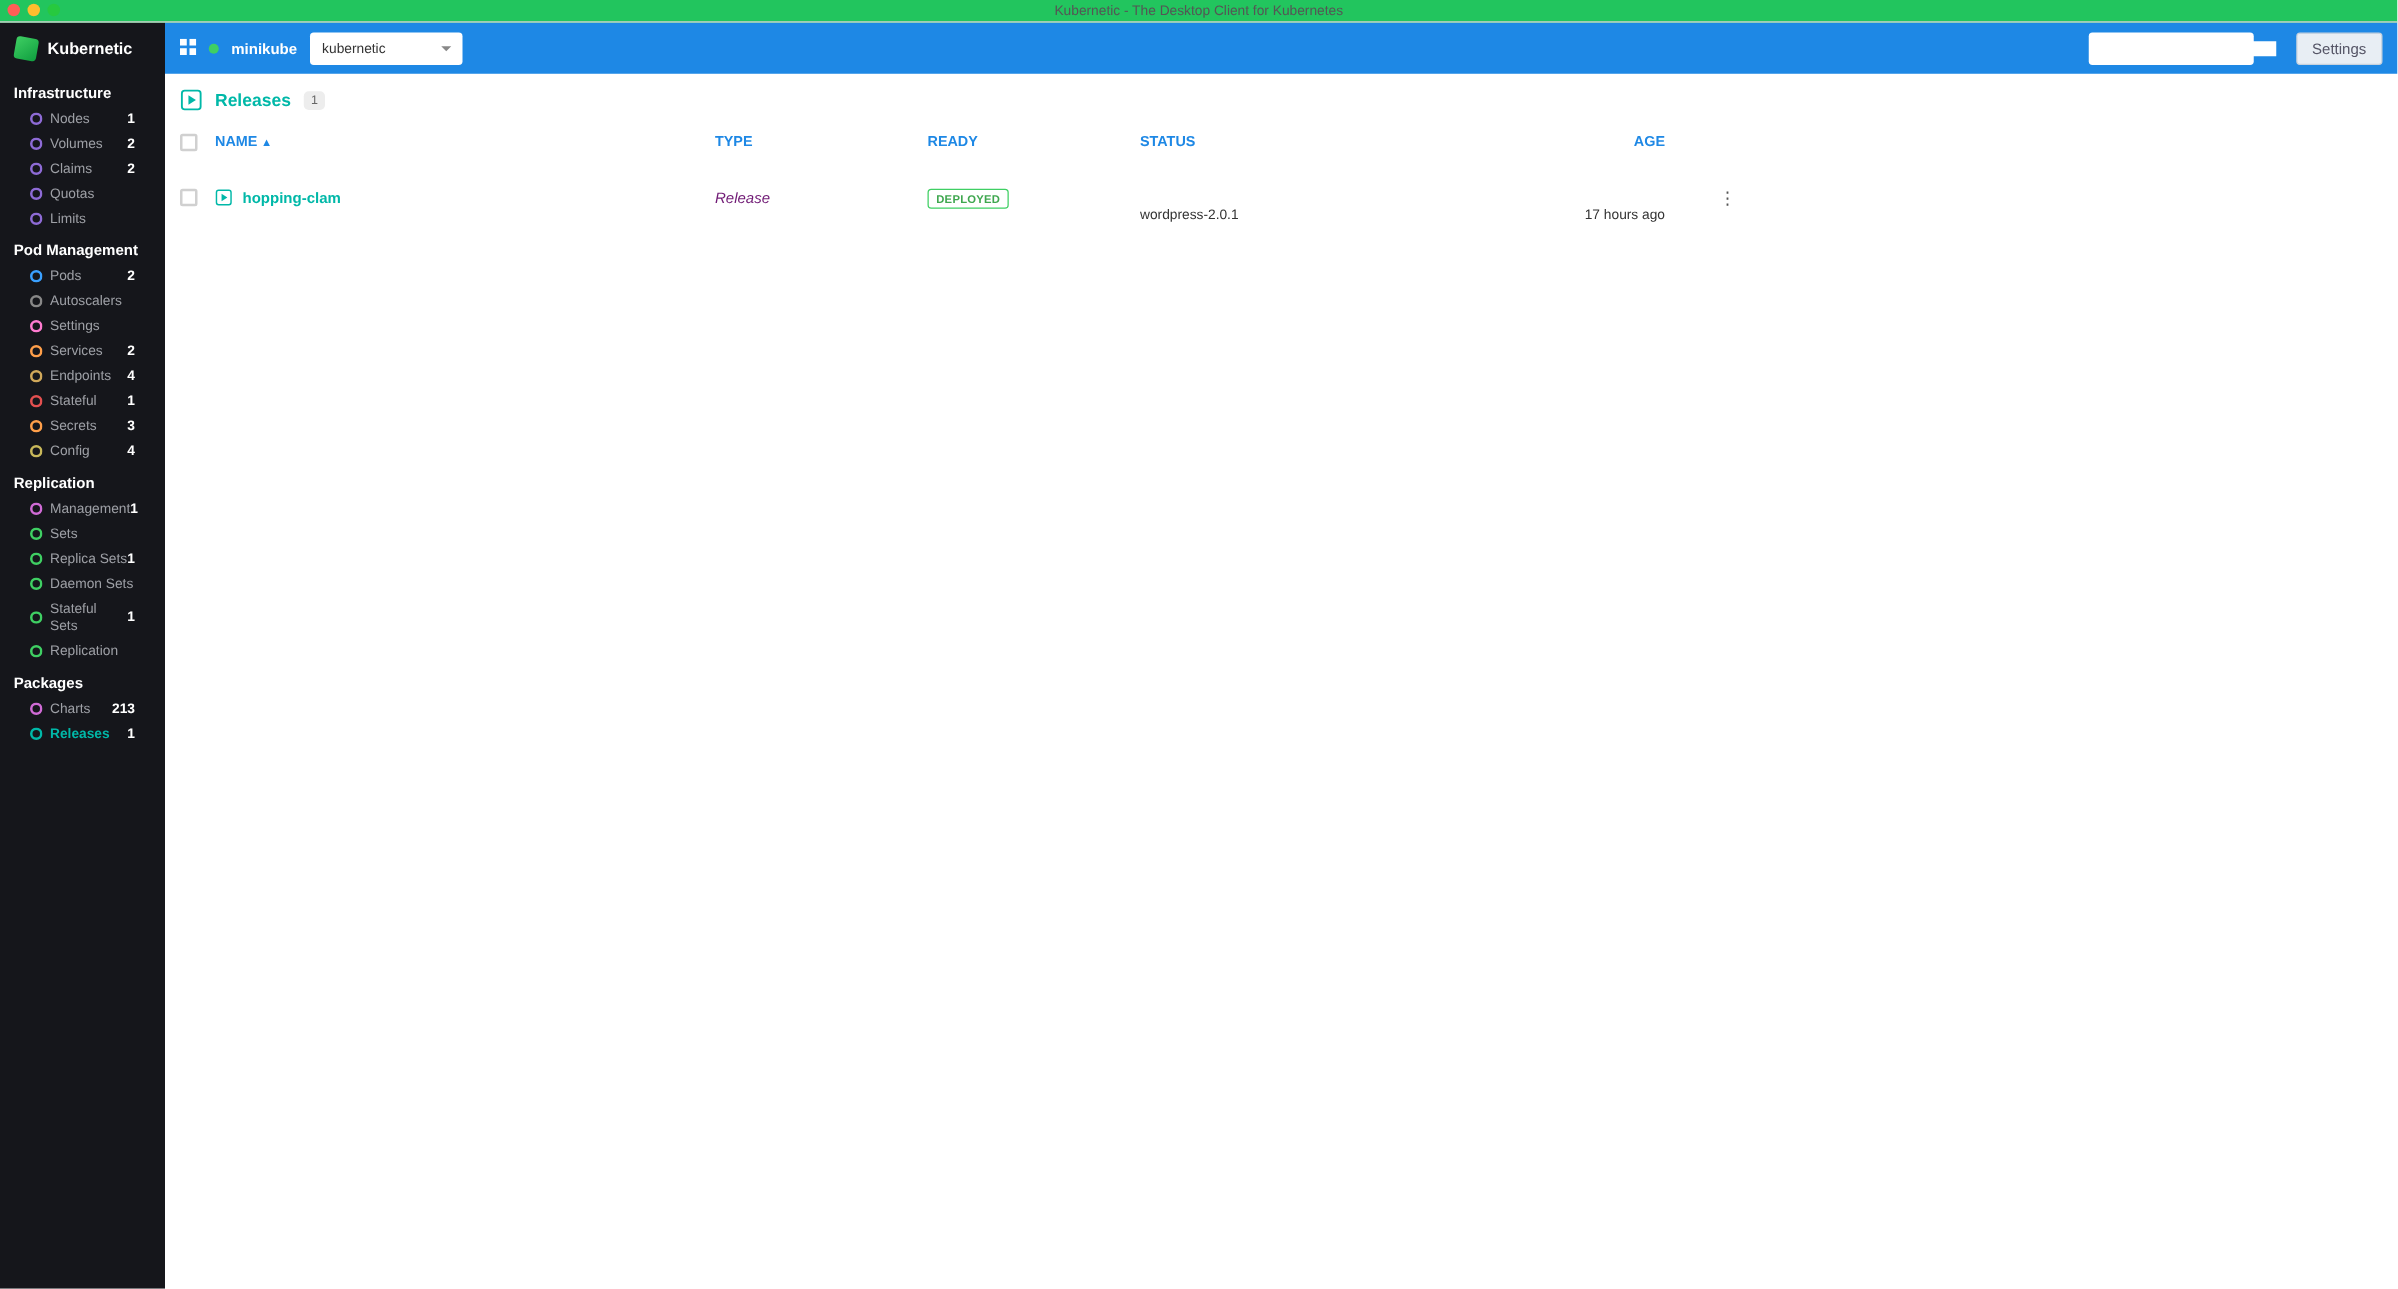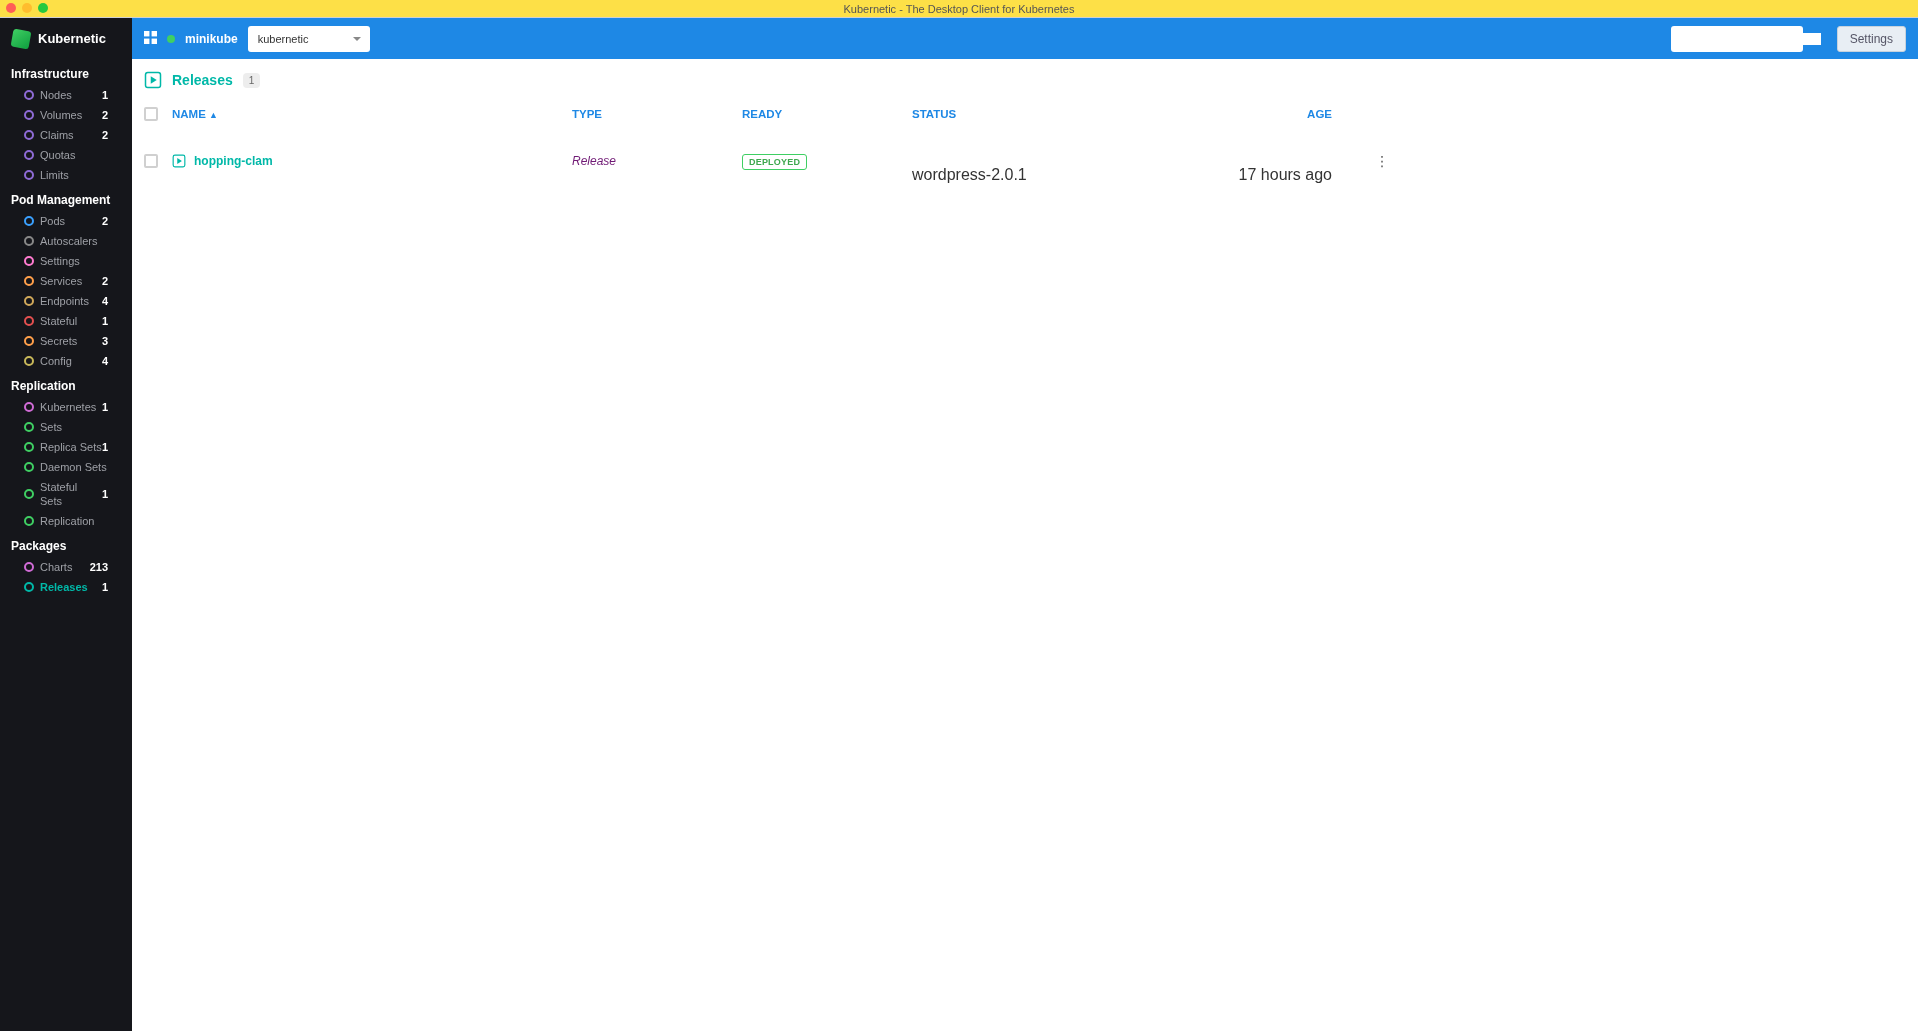--- a/index.html
+++ b/index.html
@@ -1,18 +1,18 @@
 <!DOCTYPE html>
 <html><head>
 <meta charset="utf-8">
 <style>
 * { margin: 0; padding: 0; box-sizing: border-box; font-family: -apple-system, BlinkMacSystemFont, "Segoe UI", Helvetica, Arial, sans-serif; }
 html, body { width: 100%; height: 100%; background: #fff; }
 
-.titlebar { height: 18px; background: #fde047; border-bottom: 1px solid #d0d0d0; display: flex; align-items: center; position: relative; font-size: 11px; color: #555; }
+.titlebar { height: 18px; background: #22c55e; border-bottom: 1px solid #d0d0d0; display: flex; align-items: center; position: relative; font-size: 11px; color: #555; }
 .traffic { position: absolute; left: 6px; top: 3px; display: flex; gap: 6px; }
 .dot { width: 10px; height: 10px; border-radius: 50%; }
 .dot.red { background: #ff5f56; }
 .dot.yellow { background: #ffbd2e; }
 .dot.green { background: #27c93f; }
 .titlebar .title { margin: 0 auto; }
 
 .app { display: flex; height: calc(100% - 18px); }
 
 .sidebar { width: 132px; background: #15161b; color: #c8c8c8; display: flex; flex-direction: column; font-size: 11px; }
@@ -47,21 +47,21 @@
 .table { margin-top: 4px; }
 .thead, .trow { display: grid; grid-template-columns: 28px 400px 170px 170px 260px 180px 60px; align-items: center; font-size: 12px; }
 .thead { color: #1e88e5; font-weight: 700; text-transform: uppercase; letter-spacing: 0; padding: 6px 0; }
 .thead .cell { font-size: 11.5px; }
 .trow { padding: 10px 0; border-top: 1px solid transparent; }
 .checkbox { width: 14px; height: 14px; border: 2px solid #d0d0d0; border-radius: 2px; background: #fff; cursor:pointer; }
 .name-cell { display: flex; align-items: center; gap: 8px; color: #00b8a8; font-weight: 700; }
 .name-cell .row-icon { width: 14px; height: 14px; }
 .type-cell { font-style: italic; color: #701a75; }
 .deploy-badge { border: 1px solid #3fcf63; color: #3fa74f; font-size: 9px; font-weight: 700; padding: 2px 6px; border-radius: 3px; letter-spacing: .2px; }
-.status-cell, .age-cell { color: #333; font-size: 16px; margin-top: 28px; }
+.status-cell, .age-cell { color: #333; font-size: 11px; margin-top: 28px; }
 .menu-cell { color: #555; cursor:pointer; font-size: 14px; text-align:center; }
 
 .sort-caret { font-size: 9px; margin-left: 3px; }
 </style>
 </head>
 <body>
 
 <div class="titlebar">
   <div class="traffic">
     <div class="dot red"></div>
@@ -193,21 +193,21 @@
           <span class="nav-label">Config</span>
           <span class="nav-count">4</span>
         </div>
         <div class="section-title">Replication</div>
         <div class="nav-item">
           <span class="nav-ico">
             <svg width="10" height="10">
               <circle cx="5" cy="5" r="4" fill="none" stroke="#d06bd6" stroke-width="2"></circle>
             </svg>
           </span>
-          <span class="nav-label">Kubernetes</span>
+          <span class="nav-label">Management</span>
           <span class="nav-count">1</span>
         </div>
         <div class="nav-item">
           <span class="nav-ico">
             <svg width="10" height="10">
               <circle cx="5" cy="5" r="4" fill="none" stroke="#3fcf63" stroke-width="2"></circle>
             </svg>
           </span>
           <span class="nav-label">Sets</span>
         </div>

